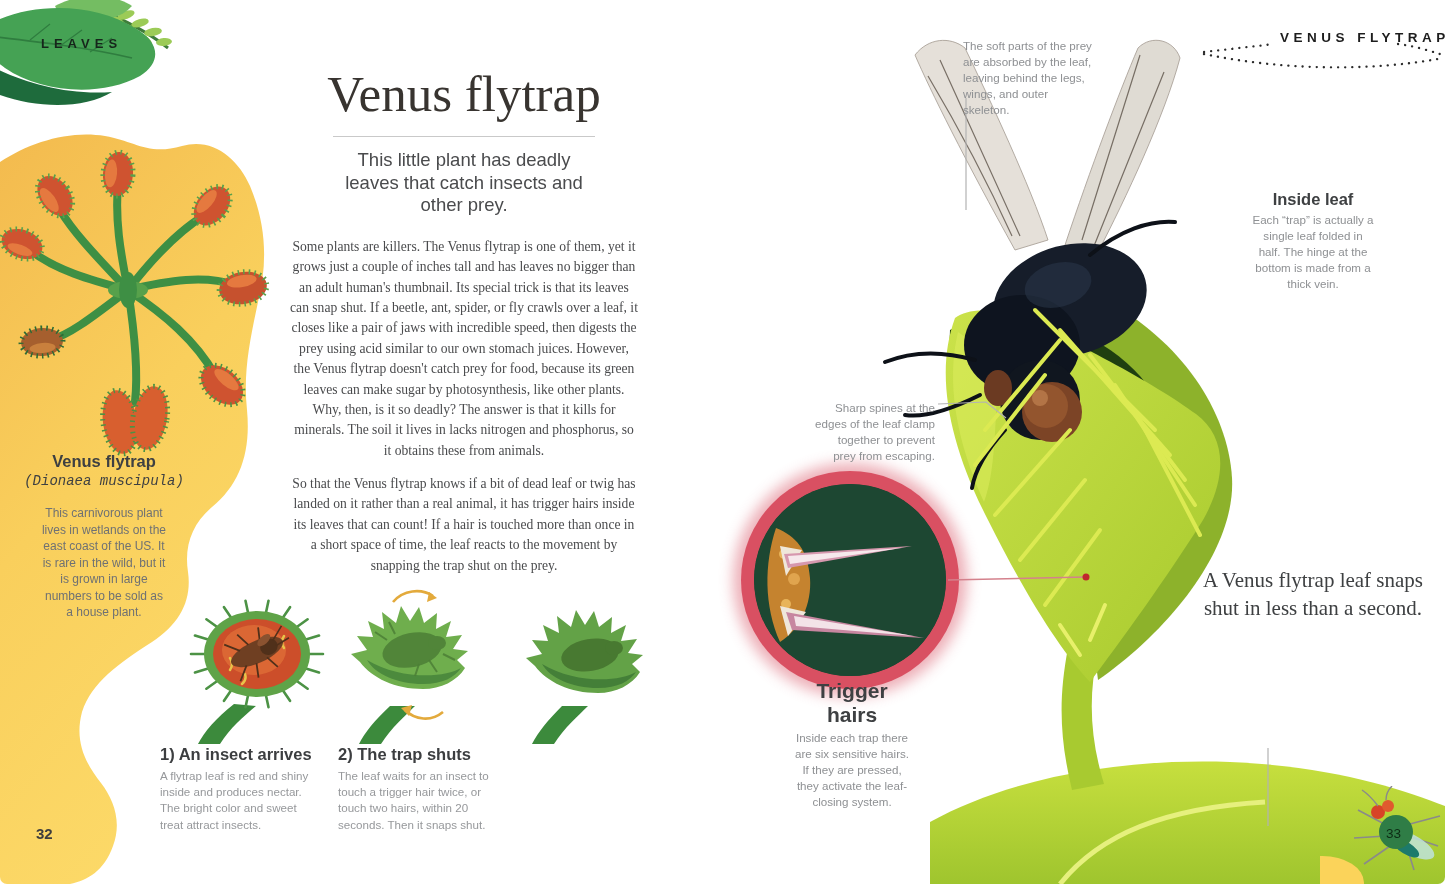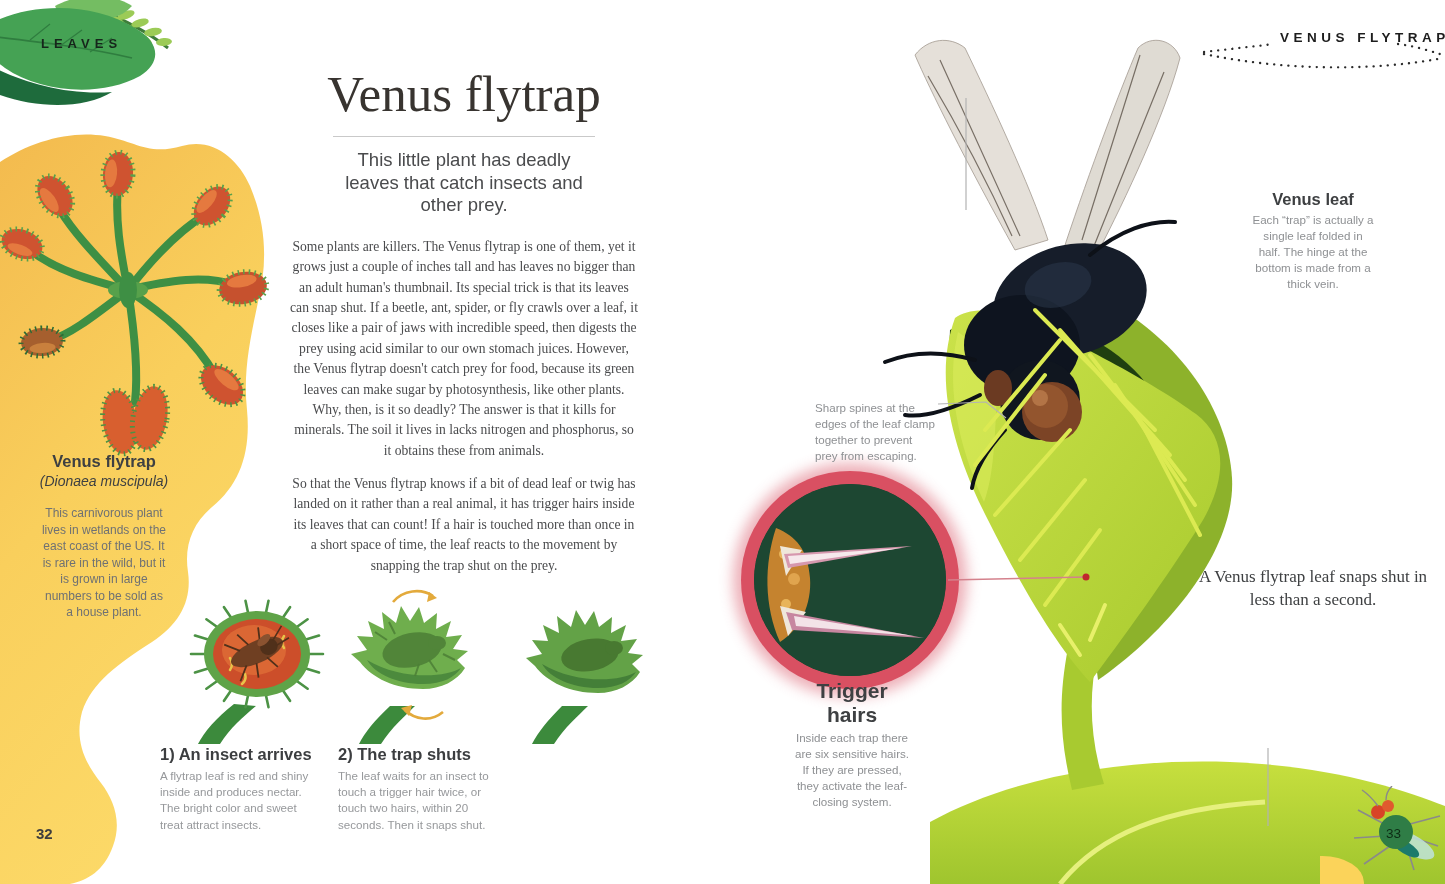--- a/index.html
+++ b/index.html
@@ -1,46 +1,46 @@
 <!DOCTYPE html>
 <html><head>
 <meta charset="utf-8">
 <style>
   html,body{margin:0;padding:0;background:#ffffff;}
   .page{position:relative;width:1445px;height:884px;background:#ffffff;overflow:hidden;
-        font-family:"Liberation Sans",sans-serif;}
+        font-family:"Liberation Sans",sans-serif;border-radius:7px;}
   .abs{position:absolute;}
   
   .leaves-label{position:absolute;left:41px;top:36px;font-size:13px;font-weight:bold;
     letter-spacing:5px;color:#16251b;}
   
   .right-tab-text{position:absolute;left:1280px;top:30px;font-size:13.5px;font-weight:bold;
     letter-spacing:4.5px;color:#1d1d1d;white-space:nowrap;}
   
   .title-col{position:absolute;left:283px;top:66px;width:362px;text-align:center;}
   .main-title{font-family:"Liberation Serif",serif;font-weight:400;font-size:51px;
     color:#383430;margin:0;line-height:1.1;}
   .title-rule{width:262px;border:none;border-top:1px solid #c9c9c9;margin:14px auto 12px auto;}
   .standfirst{margin:4px auto;width:268px;font-size:18.5px;font-weight:500;color:#4a4b4d;line-height:1.22;}
   .bodycopy{font-family:"Liberation Serif",serif;font-size:13.6px;color:#4a4b4d;
     line-height:1.5;text-align:center;margin:20px auto 0 auto;width:348px;}
   
   .species{position:absolute;left:24px;top:452px;width:160px;text-align:center;}
   .species-name{font-size:16.5px;font-weight:bold;color:#3e4042;margin:0;}
-  .species-latin{font-family:Liberation Sans, sans-serif;font-style:italic;font-size:14px;color:#3e4042;margin:2px 0 6px 0;}
+  .species-latin{font-family:Liberation Mono, monospace;font-style:italic;font-size:14px;color:#3e4042;margin:2px 0 6px 0;}
   .species-desc{font-size:12px;color:#6f7173;line-height:1.38;margin:16px;}
   
   .step-caption{position:absolute;width:158px;}
   .step-heading{font-size:16.5px;font-weight:bold;color:#3c3e40;margin:0 0 4px 0;}
   .step-text{font-size:11.6px;color:#96989b;line-height:1.4;margin:0;}
   
   .ann{position:absolute;font-size:11.6px;color:#8e9093;line-height:1.38;}
   .ann-heading{font-size:16.5px;font-weight:bold;color:#3e4042;margin:0 0 3px 0;}
   .pull-quote{position:absolute;left:1198px;top:566px;width:230px;text-align:center;
-    font-family:"Liberation Serif",serif;font-size:17px;color:#3e4042;line-height:1.35;}
+    font-family:"Liberation Serif",serif;font-size:21px;color:#3e4042;line-height:1.35;}
   
   .inset{position:absolute;left:754px;top:484px;width:192px;height:192px;border-radius:50%;
     background:#1d4732;box-shadow:0 0 0 13px #d95062, 0 0 14px 21px rgba(216,80,98,.45);}
   
   .pagenum-left{position:absolute;left:36px;top:825px;font-size:15px;font-weight:bold;color:#3d3d3d;}
   .pagenum-right{position:absolute;left:1386px;top:826px;font-size:13.5px;font-weight:normal;color:#0c2c14;}
   .yellow-wedge{position:absolute;left:1320px;top:856px;width:44px;height:28px;
     background:#fbd35a;border-radius:0 95% 0 0;}
 </style>
 </head>
@@ -287,27 +287,28 @@
   </div>
 
   <svg class="abs" style="left:0;top:0;" width="1445" height="884" viewBox="0 0 1445 884">
     <path d="M966,98 L966,210" stroke="#b3b3b3" stroke-width="1.2" fill="none"></path>
     <path d="M938,404 L986,402 L1006,418" stroke="#b3b3b3" stroke-width="1.2" fill="none"></path>
     <path d="M1268,748 L1268,826" stroke="#b3b3b3" stroke-width="1.2" fill="none"></path>
     <path d="M948,580 L1086,577" stroke="#d4818c" stroke-width="1.4" fill="none"></path>
     <circle cx="1086" cy="577" r="3.5" fill="#c0272d"></circle>
   </svg>
 
+  <div class="ann" style="left:963px;top:38px;width:130px;text-align:left;">The soft parts of the prey are absorbed by the leaf, leaving behind the legs, wings, and outer skeleton.</div>
 
   <div class="abs" style="left:1252px;top:190px;width:122px;text-align:center;">
-    <p class="ann-heading">Venus leaf</p>
+    <p class="ann-heading">Inside leaf</p>
     <div class="ann" style="position:static;">Each “trap” is actually a single leaf folded in half. The hinge at the bottom is made from a thick vein.</div>
   </div>
 
-  <div class="ann" style="left:815px;top:400px;width:120px;text-align:left;">Sharp spines at the edges of the leaf clamp together to prevent prey from escaping.</div>
+  <div class="ann" style="left:815px;top:400px;width:120px;text-align:right;">Sharp spines at the edges of the leaf clamp together to prevent prey from escaping.</div>
 
   <div class="abs" style="left:792px;top:679px;width:120px;text-align:center;">
     <p class="ann-heading" style="font-size:21px;">Trigger hairs</p>
     <div class="ann" style="position:static;">Inside each trap there are six sensitive hairs. If they are pressed, they activate the leaf-closing system.</div>
   </div>
 
   <div class="pull-quote">A Venus flytrap leaf snaps shut in less than a second.</div>
 
 
   <span class="pagenum-left">32</span>

